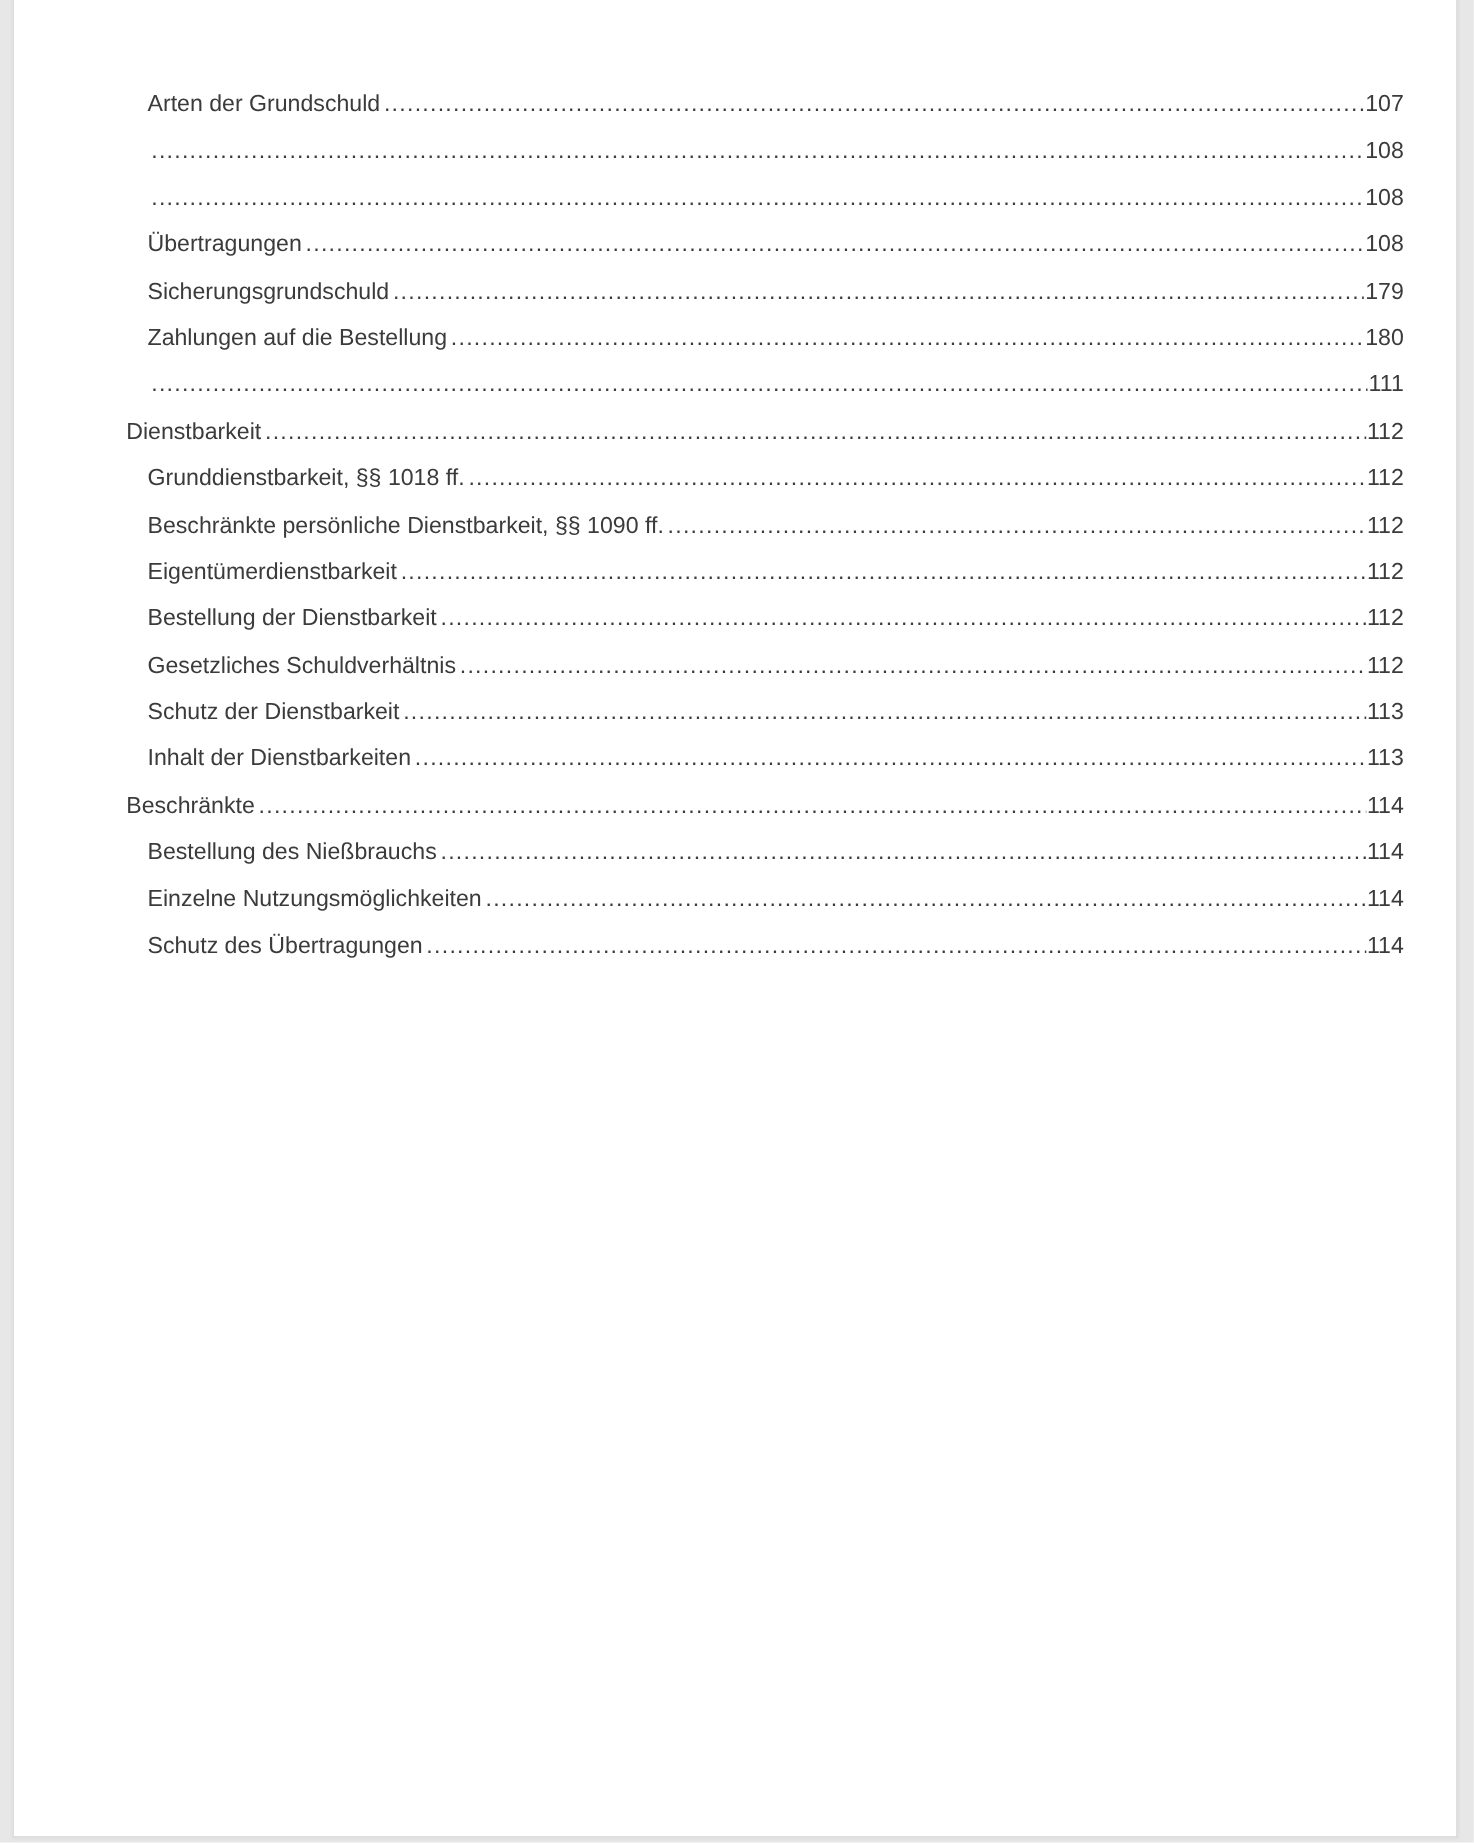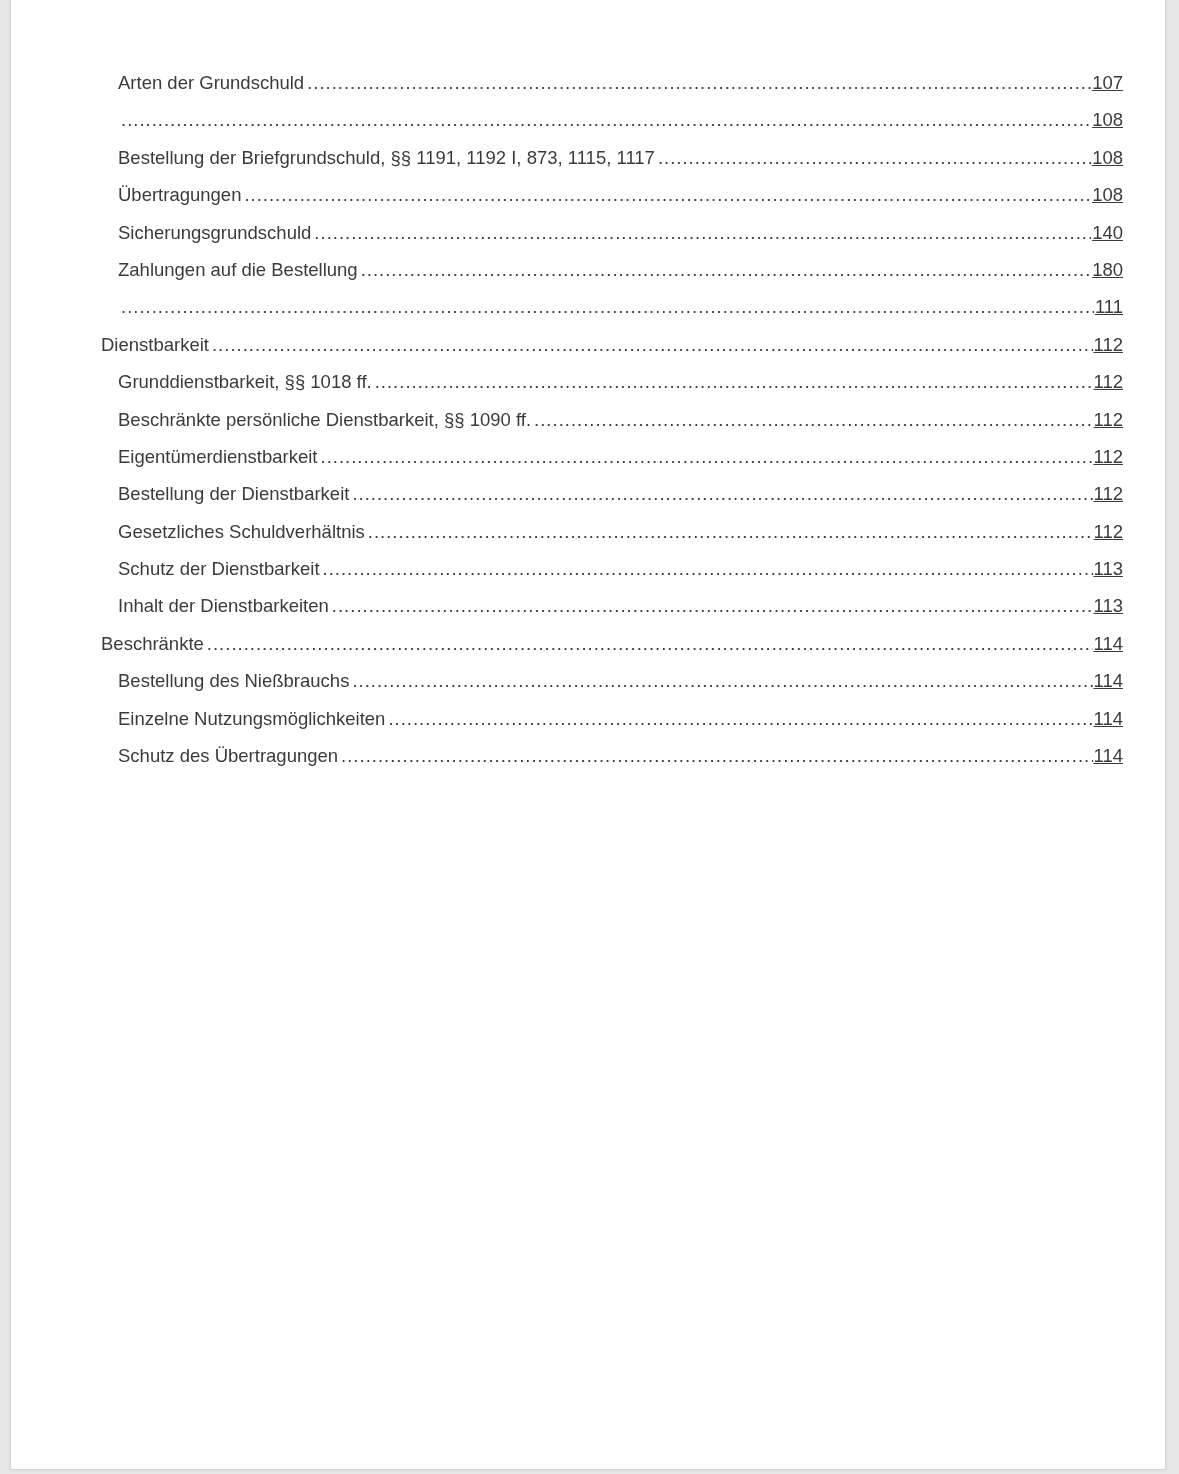--- a/index.html
+++ b/index.html
@@ -56,52 +56,50 @@
     flex: 1 1 auto;
     min-width: 0;
     overflow: hidden;
     white-space: nowrap;
     letter-spacing: 1px;
     margin: 0 1px 0 3px;
   }
   .toc-num {
     white-space: nowrap;
     flex: 0 0 auto;
-    text-decoration: underline;
   }
 </style>
 </head>
 <body>
 
 <div class="viewer">
   <div class="page">
     <div class="toc">
         <div class="toc-row sub">
     <span class="toc-label">Arten der Grundschuld</span>
     <span class="toc-dots">................................................................................................................................................................................................................................................................................................................................................................................................................</span>
     <span class="toc-num">107</span>
   </div>
         <div class="toc-row sub">
     <span class="toc-dots">................................................................................................................................................................................................................................................................................................................................................................................................................</span>
     <span class="toc-num">108</span>
   </div>
         <div class="toc-row sub">
-    <span class="toc-label">Bestellung der Briefgrundschuld, §§ 1191, 1192 I, 873, 1115, 1117</span>
     <span class="toc-dots">................................................................................................................................................................................................................................................................................................................................................................................................................</span>
     <span class="toc-num">108</span>
   </div>
         <div class="toc-row sub">
     <span class="toc-label">Übertragungen</span>
     <span class="toc-dots">................................................................................................................................................................................................................................................................................................................................................................................................................</span>
     <span class="toc-num">108</span>
   </div>
         <div class="toc-row sub">
     <span class="toc-label">Sicherungsgrundschuld</span>
     <span class="toc-dots">................................................................................................................................................................................................................................................................................................................................................................................................................</span>
-    <span class="toc-num">140</span>
+    <span class="toc-num">179</span>
   </div>
         <div class="toc-row sub">
     <span class="toc-label">Zahlungen auf die Bestellung</span>
     <span class="toc-dots">................................................................................................................................................................................................................................................................................................................................................................................................................</span>
     <span class="toc-num">180</span>
   </div>
         <div class="toc-row sub">
     <span class="toc-dots">................................................................................................................................................................................................................................................................................................................................................................................................................</span>
     <span class="toc-num">111</span>
   </div>

